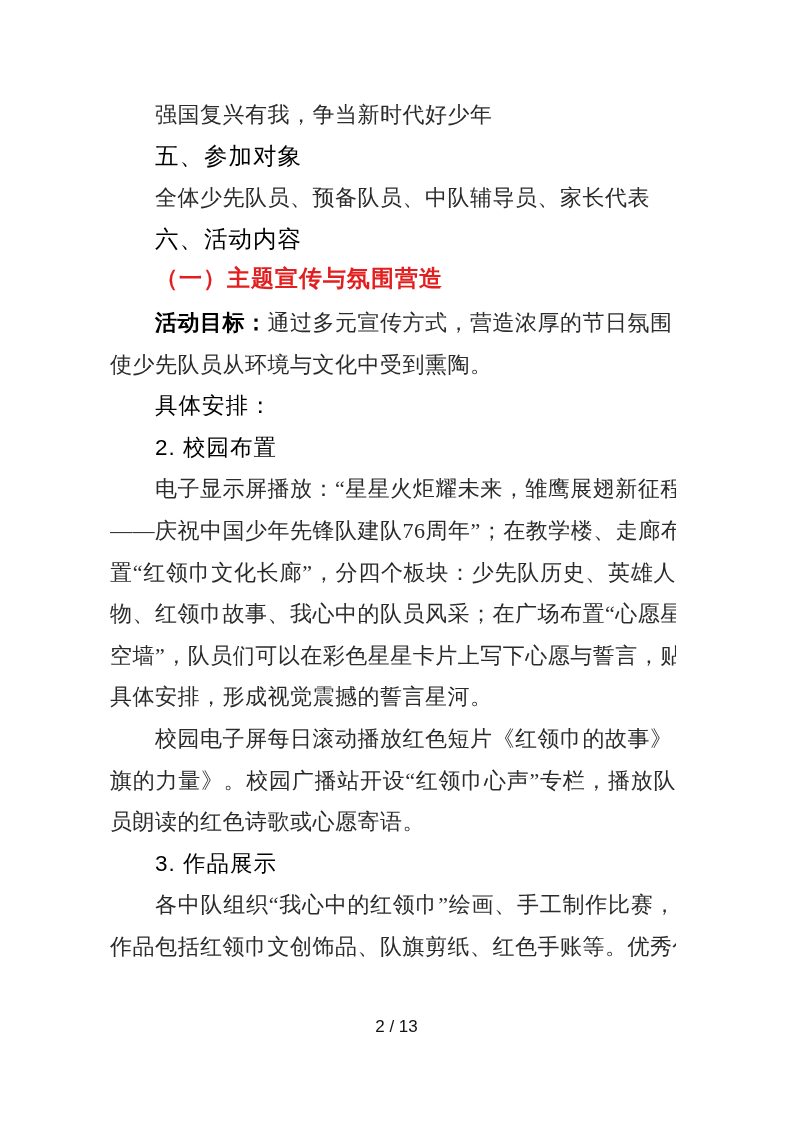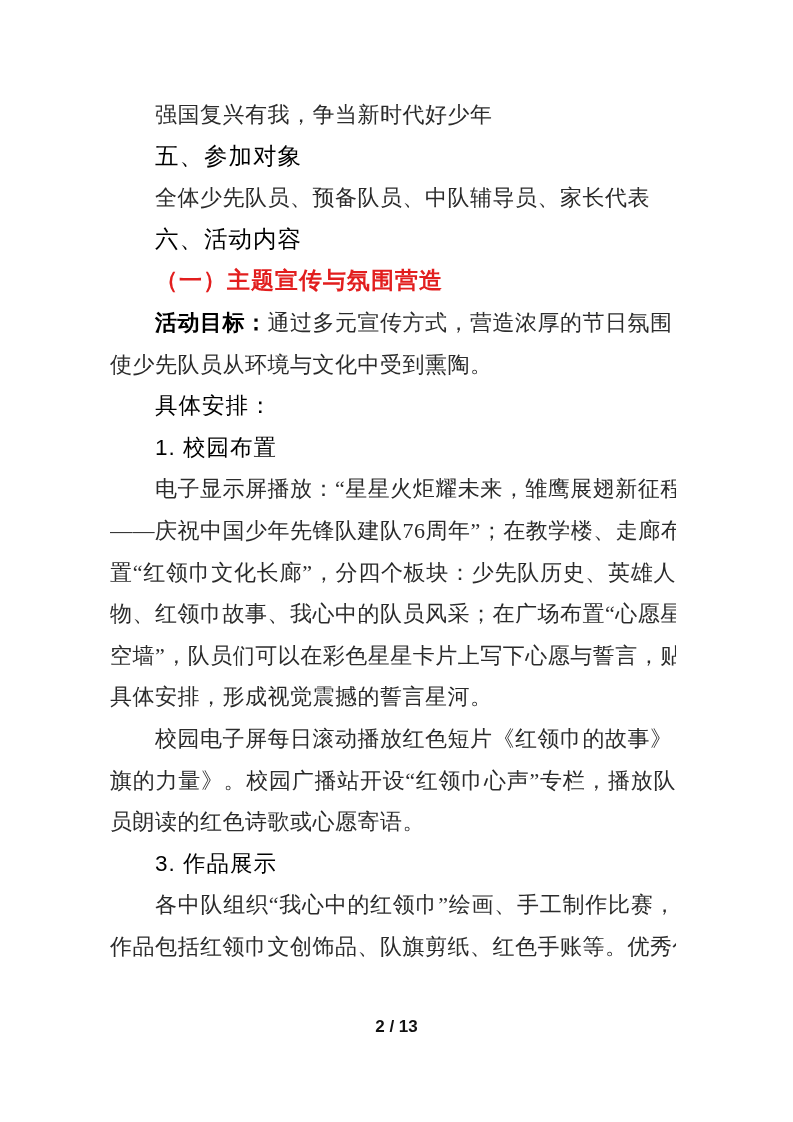--- a/index.html
+++ b/index.html
@@ -44,39 +44,39 @@
   .line.fill span { flex: 0 0 auto; }
   .line.h1, .line.h3 {
     font-family: "Liberation Sans", "DejaVu Sans", sans-serif;
     font-weight: 400;
     color: var(--heading);
     letter-spacing: 1px;
   }
   .line.h1 { font-size: 23.5px; }
   .line.h3 { font-size: 22.5px; }
   .line.h2 {
-    font-family: Liberation Serif, serif;
+    font-family: Liberation Mono, monospace;
     font-weight: 700;
     color: var(--red);
     font-size: 23px;
     letter-spacing: 1px;
   }
   .lead {
     font-family: "Liberation Sans", "DejaVu Sans", sans-serif;
     font-weight: 700;
     color: var(--heading);
   }
   .footer {
     position: absolute;
     left: 0;
     top: 1017px;
     width: 793px;
     text-align: center;
     font-family: "Liberation Sans", "DejaVu Sans", sans-serif;
-    font-weight: 700;
+    font-weight: 400;
     font-size: 17px;
     color: #111111;
   }
 </style>
 </head>
 <body>
 
 <div class="page">
   <div class="content">
       <div class="line body first">强国复兴有我，争当新时代好少年</div>
@@ -105,21 +105,21 @@
         <span>厚</span>
         <span>的</span>
         <span>节</span>
         <span>日</span>
         <span>氛</span>
         <span>围</span>
         <span>，</span>
       </div>
       <div class="line body">使少先队员从环境与文化中受到熏陶。</div>
       <div class="line h3 first">具体安排：</div>
-      <div class="line h3 first">1. 校园布置</div>
+      <div class="line h3 first">2. 校园布置</div>
       <div class="line body first fill">
         <span>电</span>
         <span>子</span>
         <span>显</span>
         <span>示</span>
         <span>屏</span>
         <span>播</span>
         <span>放</span>
         <span>：</span>
         <span>“</span>

